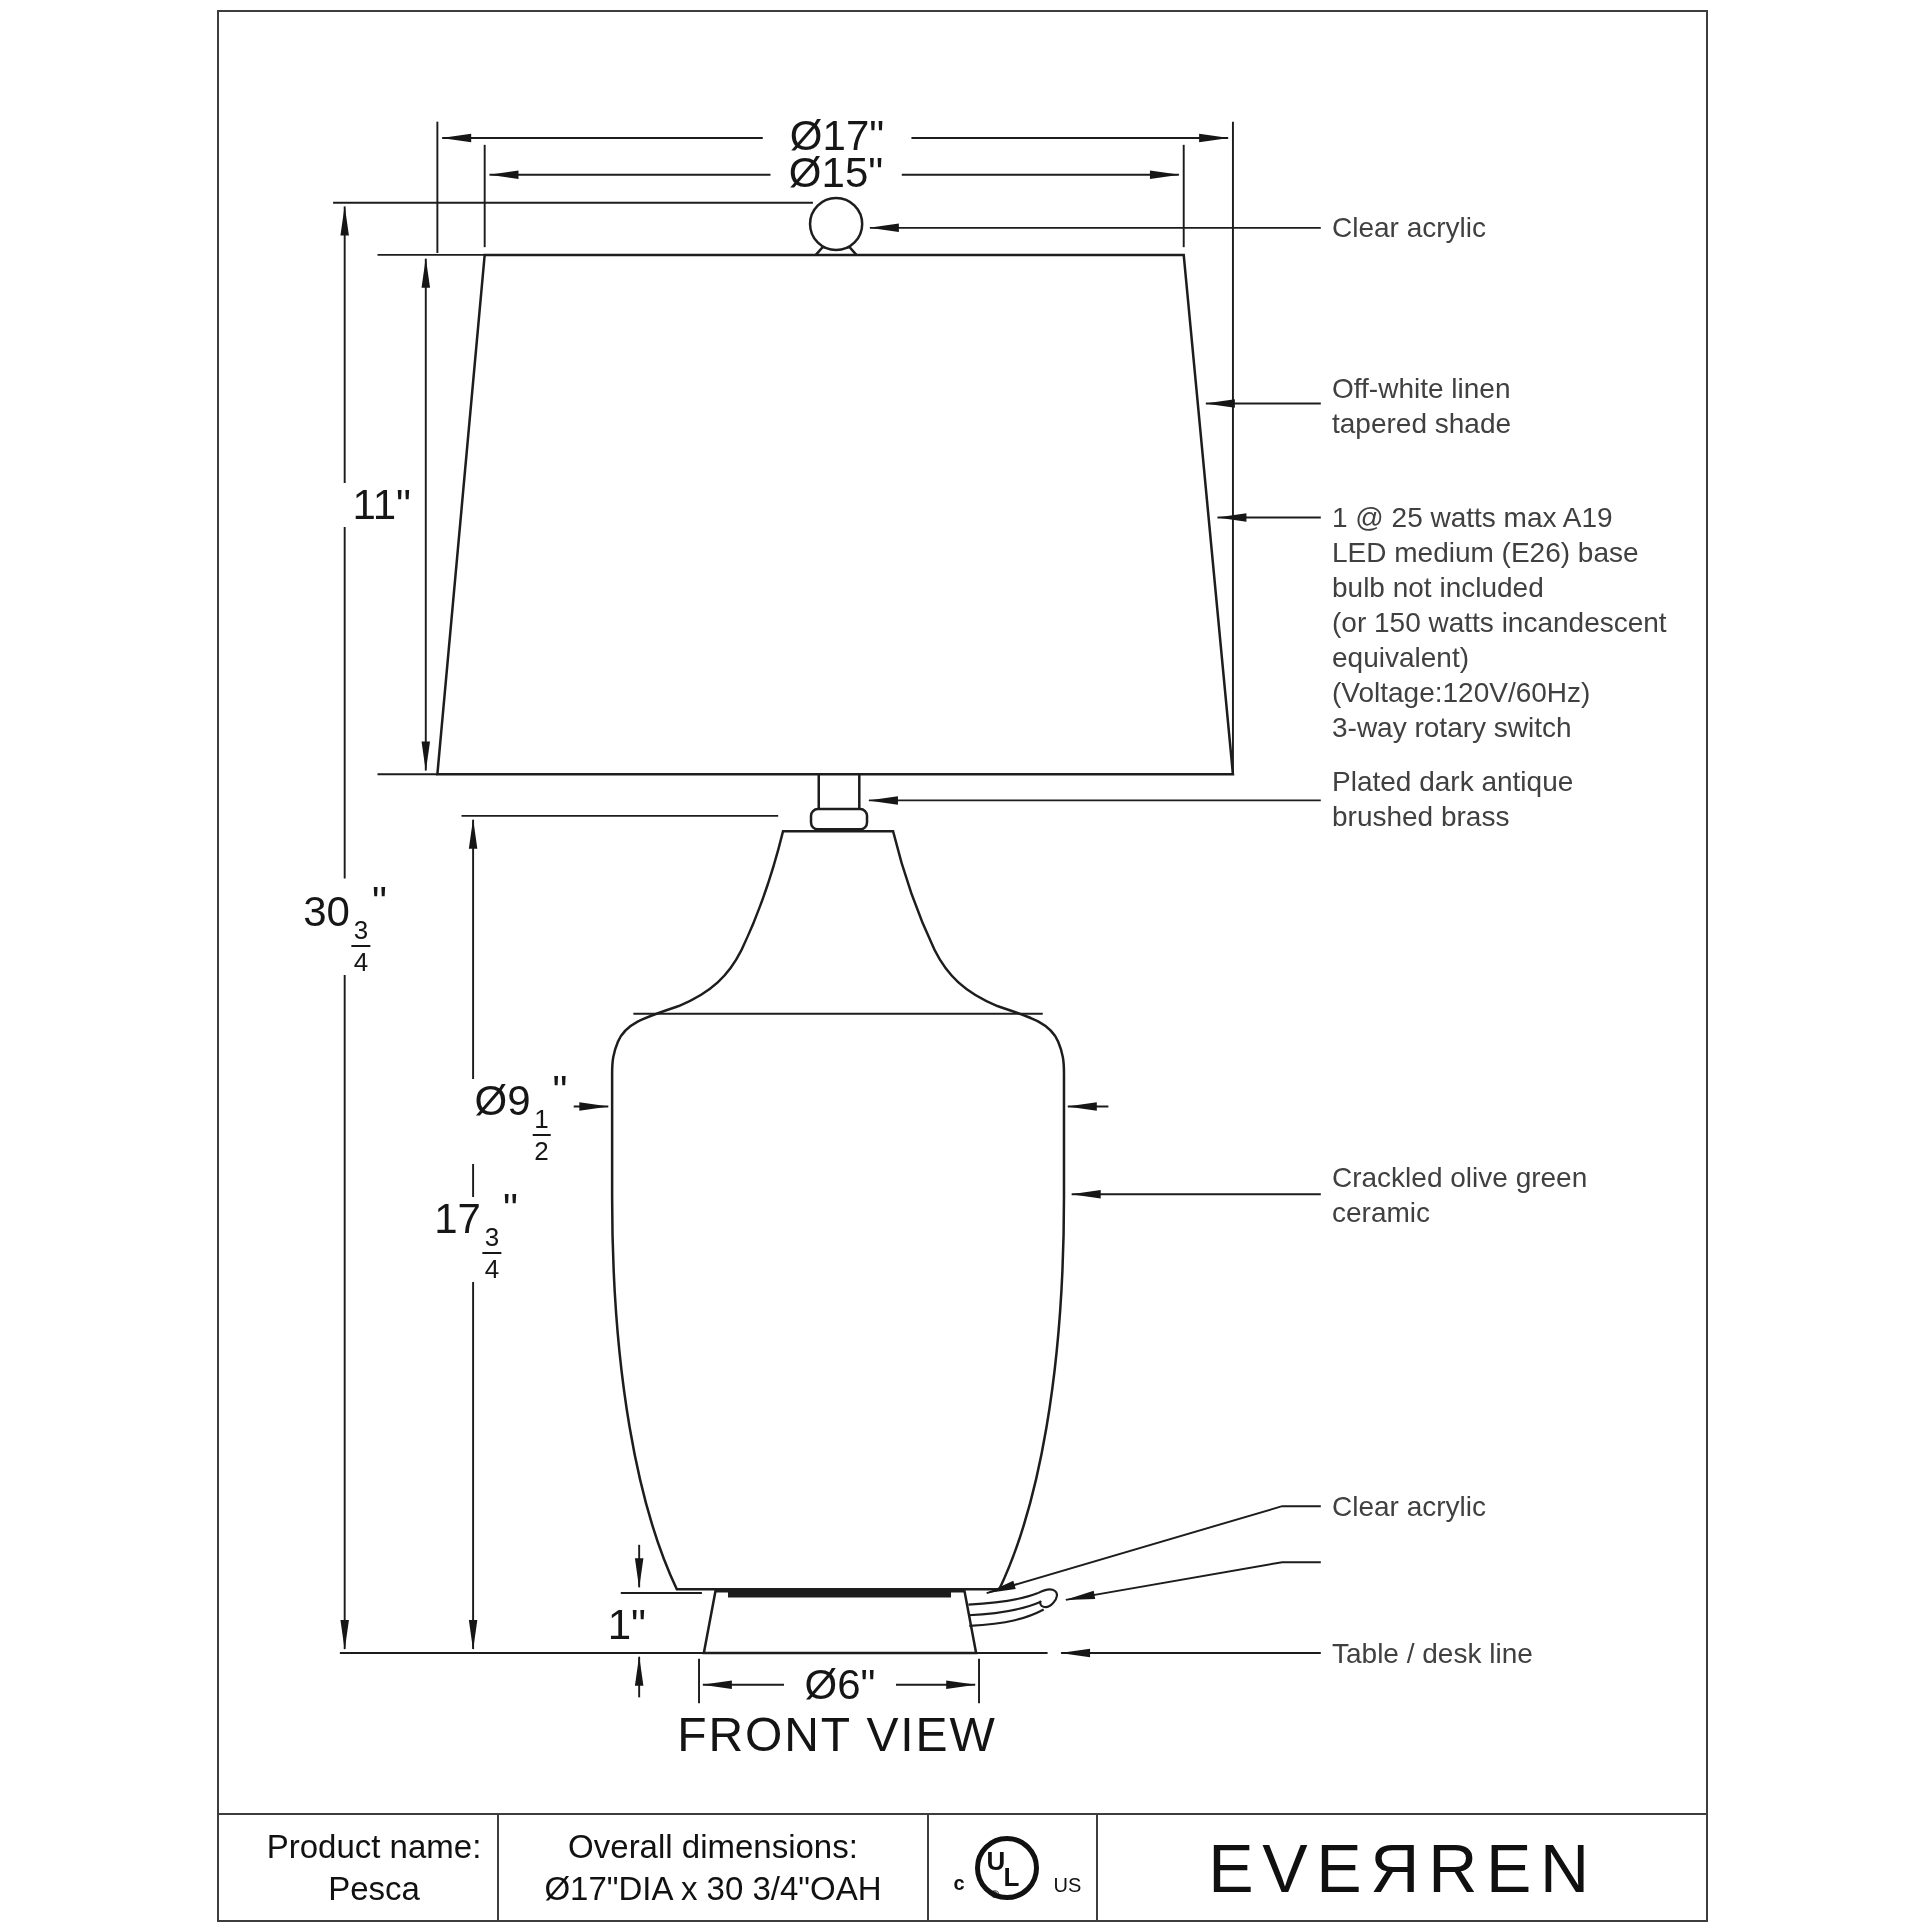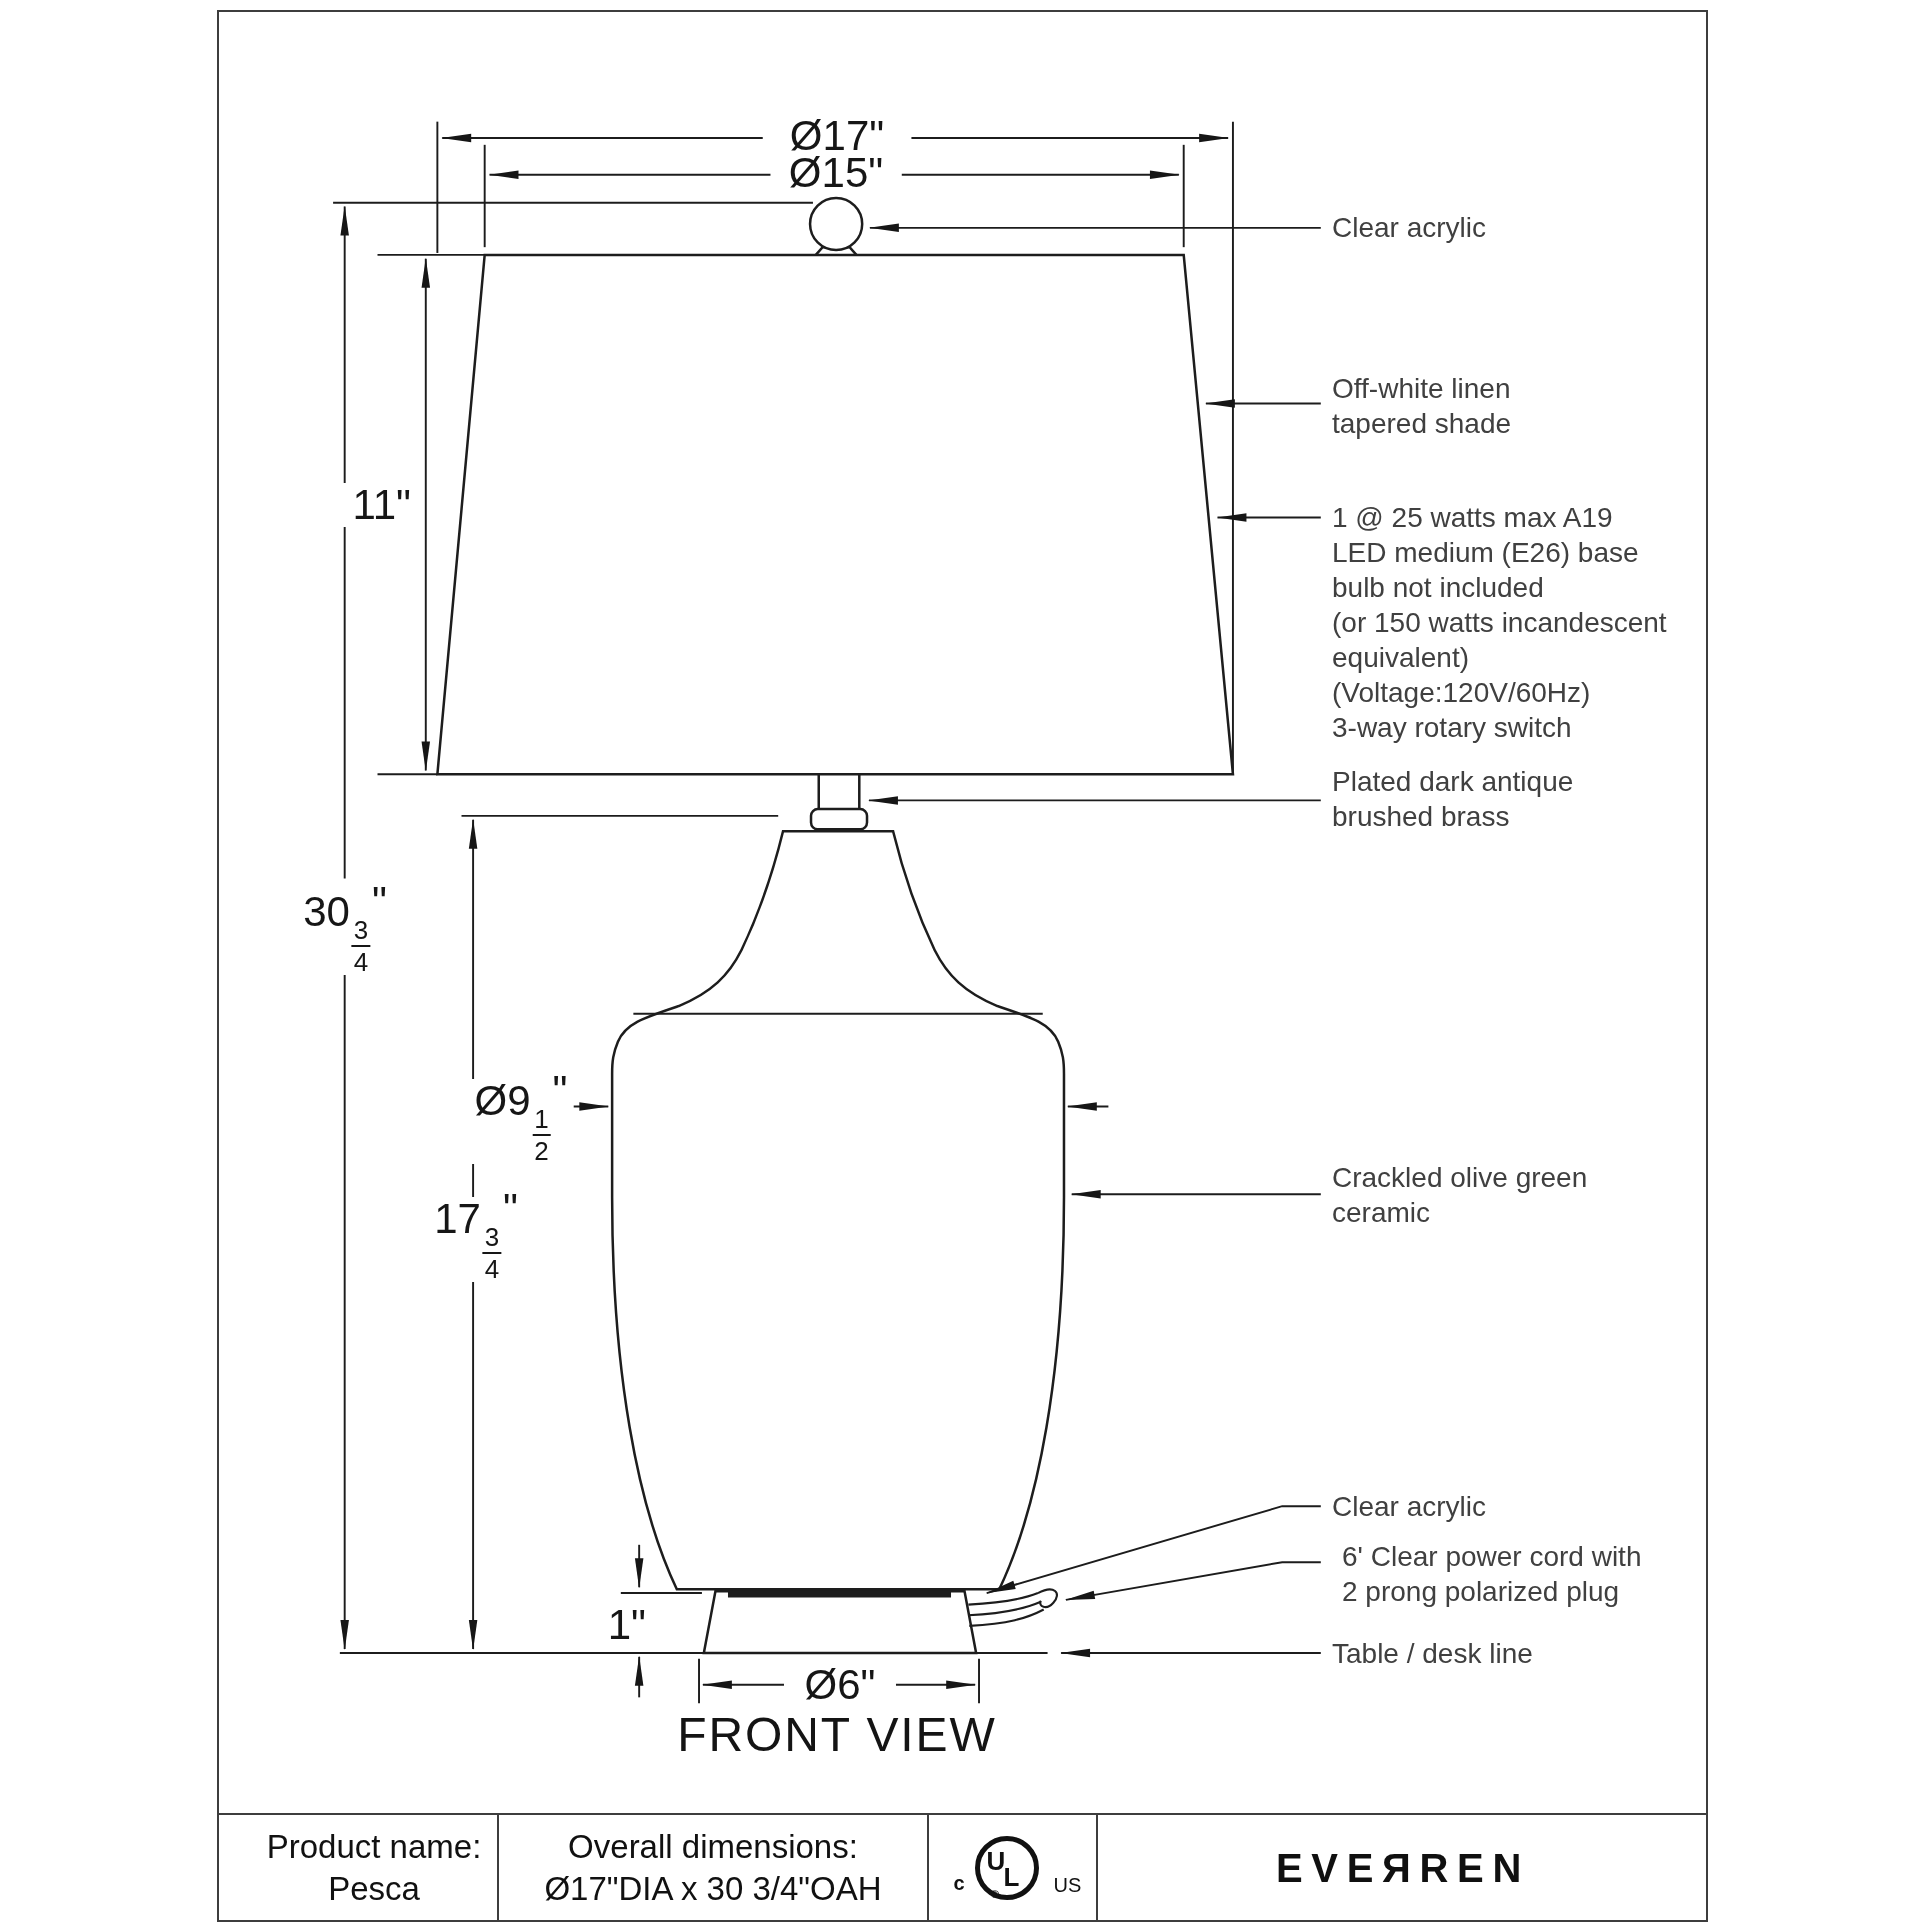--- a/index.html
+++ b/index.html
@@ -28,21 +28,21 @@
 
   
   .footer{position:absolute;left:217px;top:1813px;width:1491px;height:108px;
           border-top:2.9px solid #3d3d3d;box-sizing:border-box;display:flex;}
   .fcell{border-right:2.9px solid #3d3d3d;box-sizing:border-box;display:flex;
          flex-direction:column;align-items:center;justify-content:center;
          font-size:33px;line-height:42px;text-align:center;}
   .fcell:last-child{border-right:none;}
   .fc1{width:241px;} .fc2{width:282px;padding-left:34px;} .fc3{width:430px;} .fc4{width:169px;} .fc5{flex:1;}
 
-  .brand{font-size:40px;font-weight:700;letter-spacing:8.7px;color:#101010;}
+  .brand{font-size:68px;font-weight:400;letter-spacing:8.7px;color:#101010;}
 
   
   .ulmark{position:relative;width:164px;height:75px;}
   .ulcircle{position:absolute;left:44px;top:5.8px;width:54px;height:54px;border:5.8px solid #111;
             border-radius:50%;}
   .ul-u{position:absolute;left:56px;top:9.7px;font-size:26px;font-weight:800;}
   .ul-l{position:absolute;left:73px;top:25px;font-size:26px;font-weight:800;}
   .ul-r{position:absolute;left:60px;top:42px;font-size:11.6px;font-weight:700;}
   .ul-c{position:absolute;left:23px;top:31px;font-size:20px;font-weight:800;}
   .ul-us{position:absolute;left:123px;top:33px;font-size:20px;font-weight:400;}
@@ -211,24 +211,20 @@
 
   <div class="lbl" style="top:1160px;">
     <div>Crackled olive green</div>
     <div>ceramic</div>
   </div>
 
   <div class="lbl" style="top:1489px;">
     <span>Clear acrylic</span>
   </div>
 
-  <div class="lbl" style="top:1539px;left:1342px;">
-    <div>6' Clear power cord with</div>
-    <div>2 prong polarized plug</div>
-  </div>
 
   <div class="lbl" style="top:1636px;">
     <span>Table / desk line</span>
   </div>
 
   <div class="viewcap" style="left:837px;top:1707px;">
     <span>FRONT VIEW</span>
   </div>
 
   <div class="footer">

